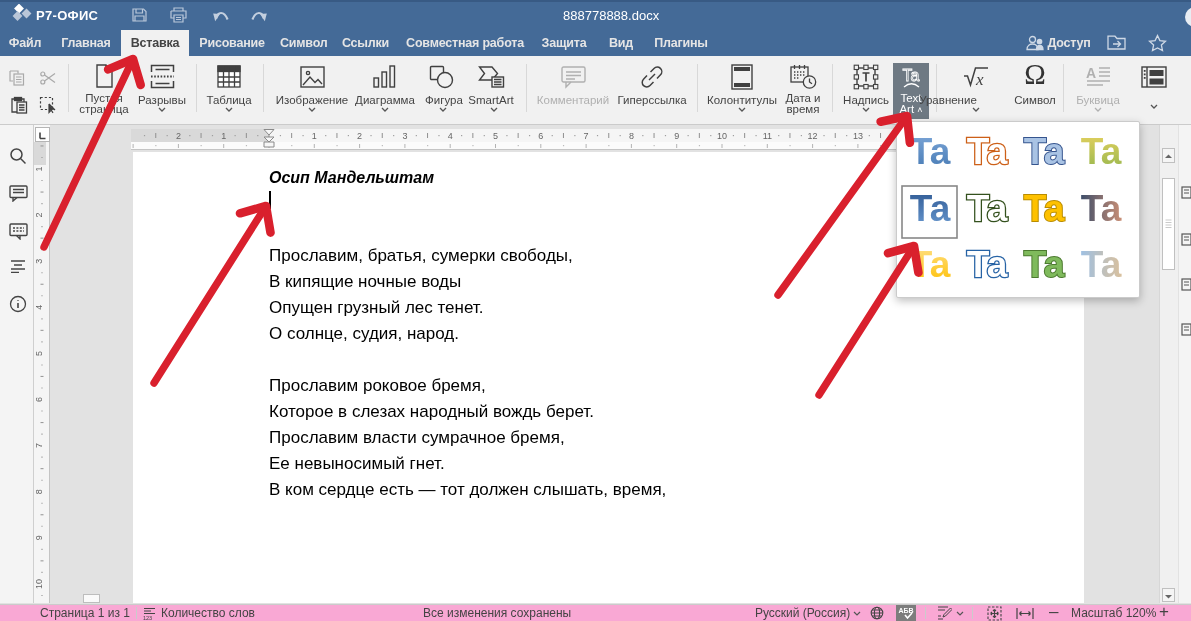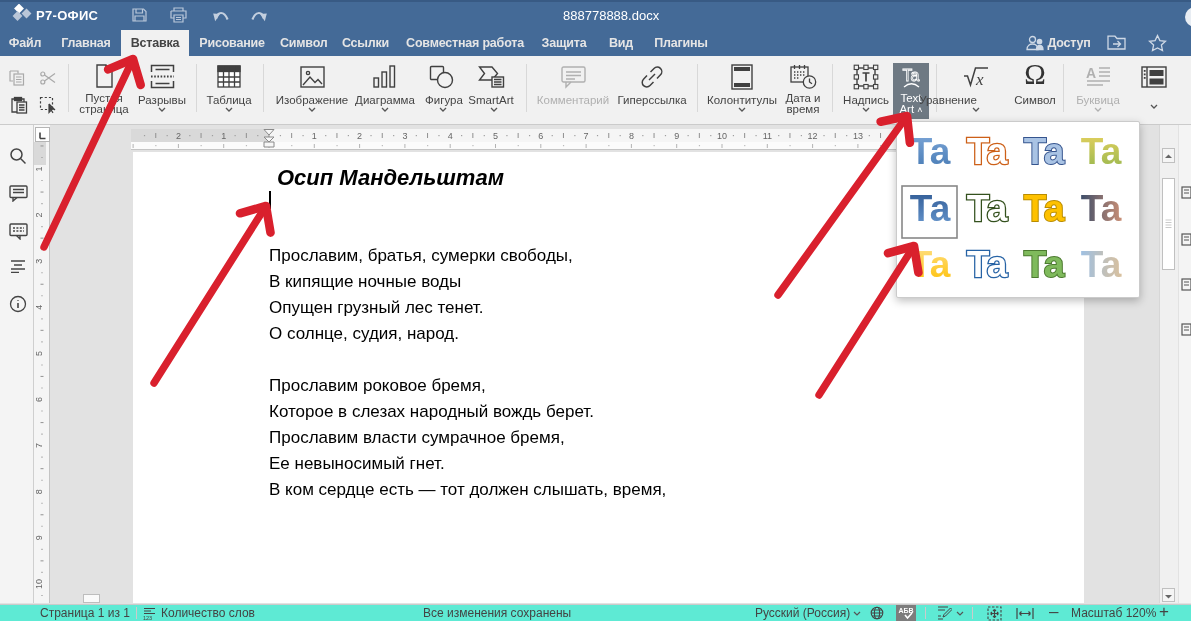--- a/index.html
+++ b/index.html
@@ -8,21 +8,21 @@
   #topbar { position:absolute; left:0; top:0; width:1191px; height:30px; background:#446a97; }
   #tabrow { position:absolute; left:0; top:30px; width:1191px; height:26px; background:#446a97; }
   .tab { position:absolute; top:0; height:26px; line-height:26px; color:#e5e5e5; font-size:12.5px; font-weight:bold; text-align:center; letter-spacing:-0.2px; white-space:nowrap; }
   #toolbar { position:absolute; left:0; top:56px; width:1191px; height:69px; background:#f1f1f1; border-bottom:1px solid #cbcbcb; }
   .tsep { position:absolute; top:8px; width:1px; height:48px; background:#d8d8d8; }
   .tlabel { position:absolute; font-size:11.5px; color:#444; text-align:center; line-height:11px; white-space:nowrap; }
   .tlabel.dis { color:#b0b0b0; }
   .chev { position:absolute; width:8px; height:5px; }
   #sidebar { position:absolute; left:0; top:125px; width:34px; height:478px; background:#f4f4f4; border-right:1px solid #cfcfcf; }
   #vruler { position:absolute; left:34px; top:125px; width:16px; height:478px; background:#f7f7f7; }
-  #statusbar { position:absolute; left:0; top:604px; width:1191px; height:17px; background:#5eead4; border-top:1px solid #cbcbcb; font-size:12px; color:#444; }
+  #statusbar { position:absolute; left:0; top:604px; width:1191px; height:17px; background:#f9a8d4; border-top:1px solid #cbcbcb; font-size:12px; color:#444; }
   .sbt { position:absolute; top:0px; line-height:16px; white-space:nowrap; }
   #page { position:absolute; left:133px; top:152px; width:951px; height:451px; background:#fff; }
   #doctext { position:absolute; left:269px; top:165px; width:800px; font-size:17px; line-height:26px; color:#000; }
 </style></head>
 <body>
 
 <div id="topbar">
   <div class="abs" style="left:0;top:0;width:1191px;height:2px;background:#385a84"></div>
   <svg class="abs" style="left:12px;top:4px" width="22" height="22" viewBox="0 0 22 22">
     <rect x="3.5" y="1" width="7" height="7" transform="rotate(45 7 4.5)" fill="#ffffff"></rect>
@@ -505,21 +505,21 @@
       <line x1="7.4" x2="8.6" y1="407.32500000000005" y2="407.32500000000005" stroke="#9a9a9a" stroke-width="1.1"></line>
       <line x1="6.5" x2="9.5" y1="418.8500000000001" y2="418.8500000000001" stroke="#9a9a9a" stroke-width="1.1"></line>
       <line x1="7.4" x2="8.6" y1="430.37500000000006" y2="430.37500000000006" stroke="#9a9a9a" stroke-width="1.1"></line>
       <text transform="translate(8,441.9) rotate(-90)" font-size="9" text-anchor="middle" fill="#666" font-family="Liberation Sans">10</text>
       <line x1="7.4" x2="8.6" y1="453.42499999999995" y2="453.42499999999995" stroke="#9a9a9a" stroke-width="1.1"></line>
     </g>
 </svg>
 
 <div id="page"></div>
 <div id="doctext">
-  <div style="font-weight:bold;font-style:italic;font-size:22px;margin-left:8px;">Осип Мандельштам</div>
+  <div style="font-weight:bold;font-style:italic;font-size:16px;">Осип Мандельштам</div>
   <div>&nbsp;</div>
   <div>&nbsp;</div>
   <div>Прославим, братья, сумерки свободы,</div>
   <div>В кипящие ночные воды</div>
   <div>Опущен грузный лес тенет.</div>
   <div>О солнце, судия, народ.</div>
   <div>&nbsp;</div>
   <div>Прославим роковое бремя,</div>
   <div>Которое в слезах народный вождь берет.</div>
   <div>Прославим власти сумрачное бремя,</div>

